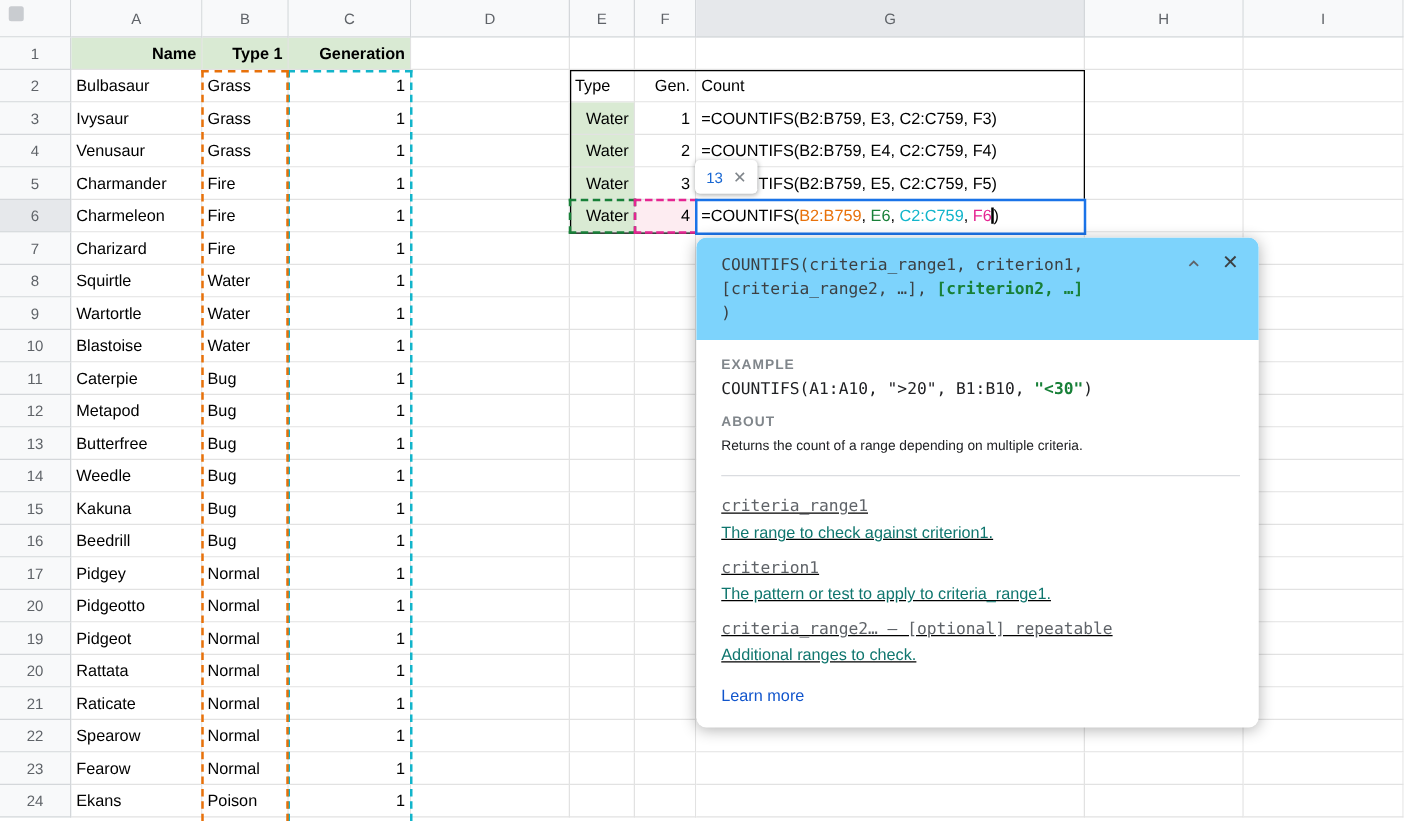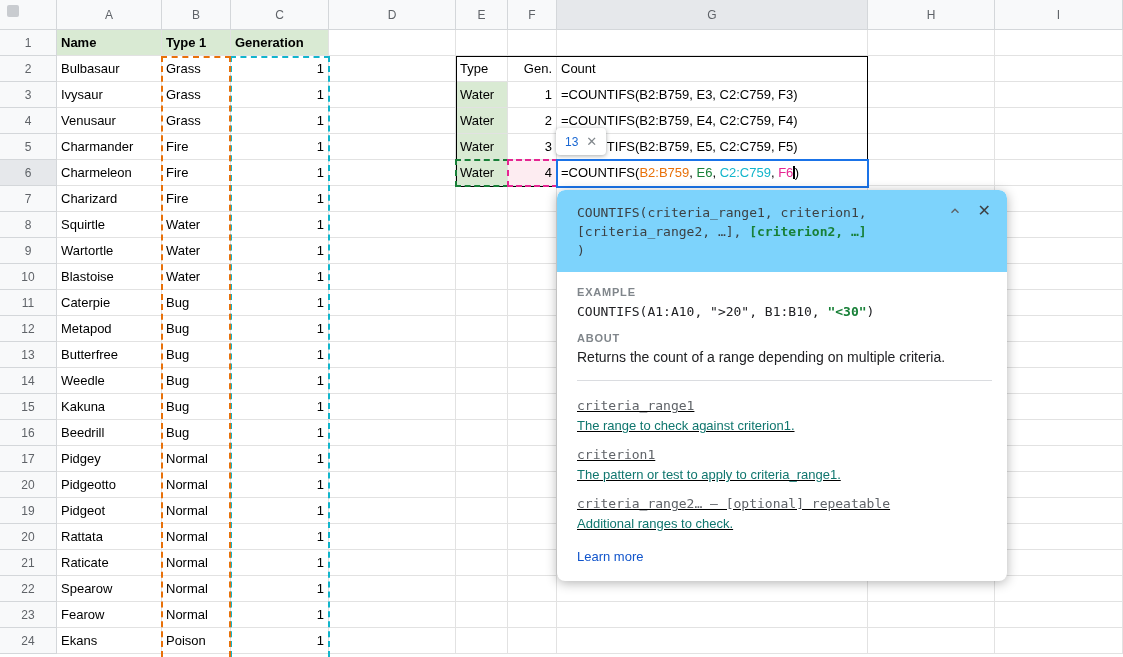--- a/index.html
+++ b/index.html
@@ -11,21 +11,21 @@
   #grid { position:absolute; left:0; top:0; width:1123px; height:654px; display:grid; z-index:1; }
   .hcell { background:#f8f9fa; border-right:1px solid #d4d7da; border-bottom:1px solid #d4d7da;
            color:#5f6368; font-size:12px; display:flex; align-items:center; justify-content:center;
            position:relative; overflow:hidden; }
   .hcell.hl { background:#e6e8eb; }
   .corner-glyph { position:absolute; left:7px; top:5px; width:12px; height:12px; background:#c9ccd0; border-radius:2px; }
   .cell { background:#fff; border-right:1px solid #e2e2e2; border-bottom:1px solid #e2e2e2;
           font-size:13px; color:#000; line-height:25px; padding:0 4px; white-space:nowrap; overflow:hidden; }
   .cell.num { text-align:right; }
   .cell.bold { font-weight:700; }
-  .cell.greenbg { background:#d9ead3; }
+  .cell.greenbg { background:#d9ead3;text-align:right; }
   .cell.pinkbg { background:#fdecf1; }
 
   
   .overlay { position:absolute; pointer-events:none; }
   .range-c { left:230px; top:56px; width:100px; height:601px; border:2px dashed #12b5cb; border-bottom:none; z-index:2; }
   .range-b { left:161px; top:56px; width:70px; height:601px; border:2px dashed #e8710a; border-bottom:none; z-index:2; }
   .table-outline { left:456px; top:56px; width:412px; height:131px; border:1.5px solid #000; z-index:3; }
   .e6hl { left:455px; top:159px; width:54px; height:28px; border:2px dashed #188038; z-index:4; }
   .f6hl { left:507px; top:51px; }
   .f6hl { left:507px; top:159px; width:51px; height:28px; border:2px dashed #e52592; z-index:4; }
@@ -48,21 +48,21 @@
                 box-shadow:0 2px 12px rgba(0,0,0,.3); z-index:10; overflow:hidden; }
   .hp-header { position:relative; background:#7dd3fc; border-radius:8px 8px 0 0; padding:13px 70px 12px 20px; }
   .hp-sig { font-family:"DejaVu Sans Mono", monospace; font-size:13px; line-height:19px; color:#3c4043; }
   .hp-icons { position:absolute; top:13px; right:16px; display:flex; align-items:center; gap:16px; }
   .hp-caret { cursor:pointer; display:flex; }
   .hp-close { cursor:pointer; color:#3c4043; font-size:16px; line-height:16px; }
   .hp-body { padding:14px 15px 16px 20px; }
   .hp-label { font-size:11px; font-weight:600; letter-spacing:.8px; color:#80868b; margin-bottom:5px; }
   .mono { font-family:"DejaVu Sans Mono", monospace; font-size:13px; }
   .hp-example { color:#202124; line-height:17px; margin-bottom:12px; }
-  .hp-about { font-size:14px; color:#202124; line-height:17px; }
+  .hp-about { font-size:11px; color:#202124; line-height:17px; }
   .hp-divider { height:1px; background:#dadce0; margin:14px 0 16px 0; }
   .hp-param { margin-bottom:12px;text-decoration:underline; }
   .hp-param-name { color:#5f6368; line-height:17px; }
   .hp-param-desc { font-size:13px; color:#0f766e; line-height:17px; margin-top:3px; }
   .hp-param.active .hp-param-name { color:#188038; font-weight:700; }
   .hp-param.active .hp-param-desc { color:#202124; }
   .hp-learn { display:inline-block; color:#1155cc; font-size:13px; margin-top:5px; cursor:pointer; text-decoration:none; }
 </style>
 </head>
 <body>

